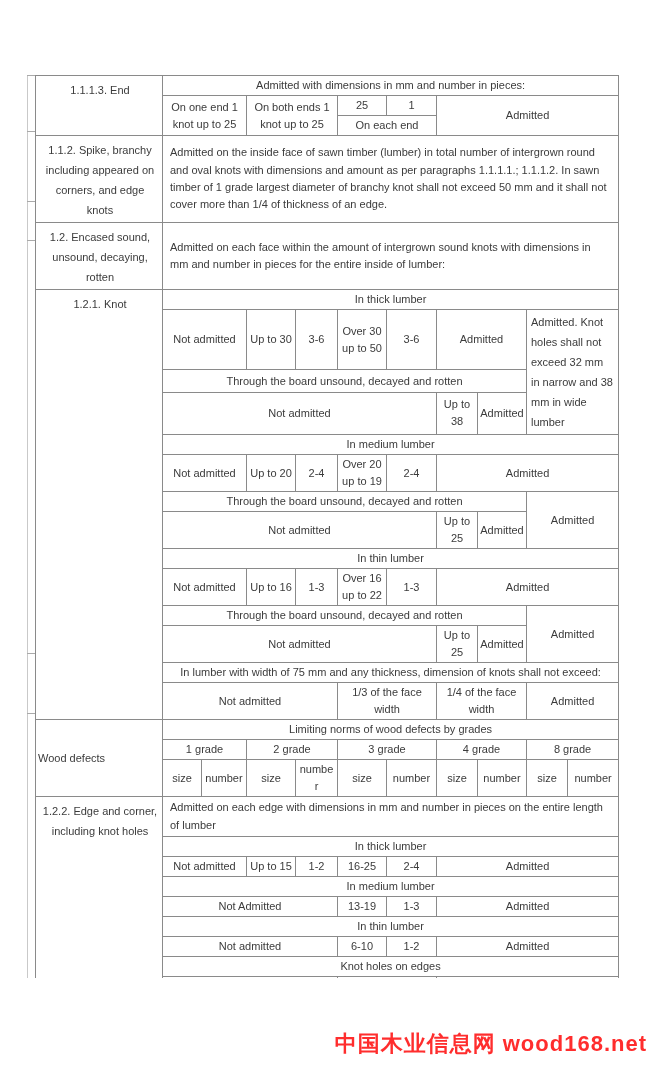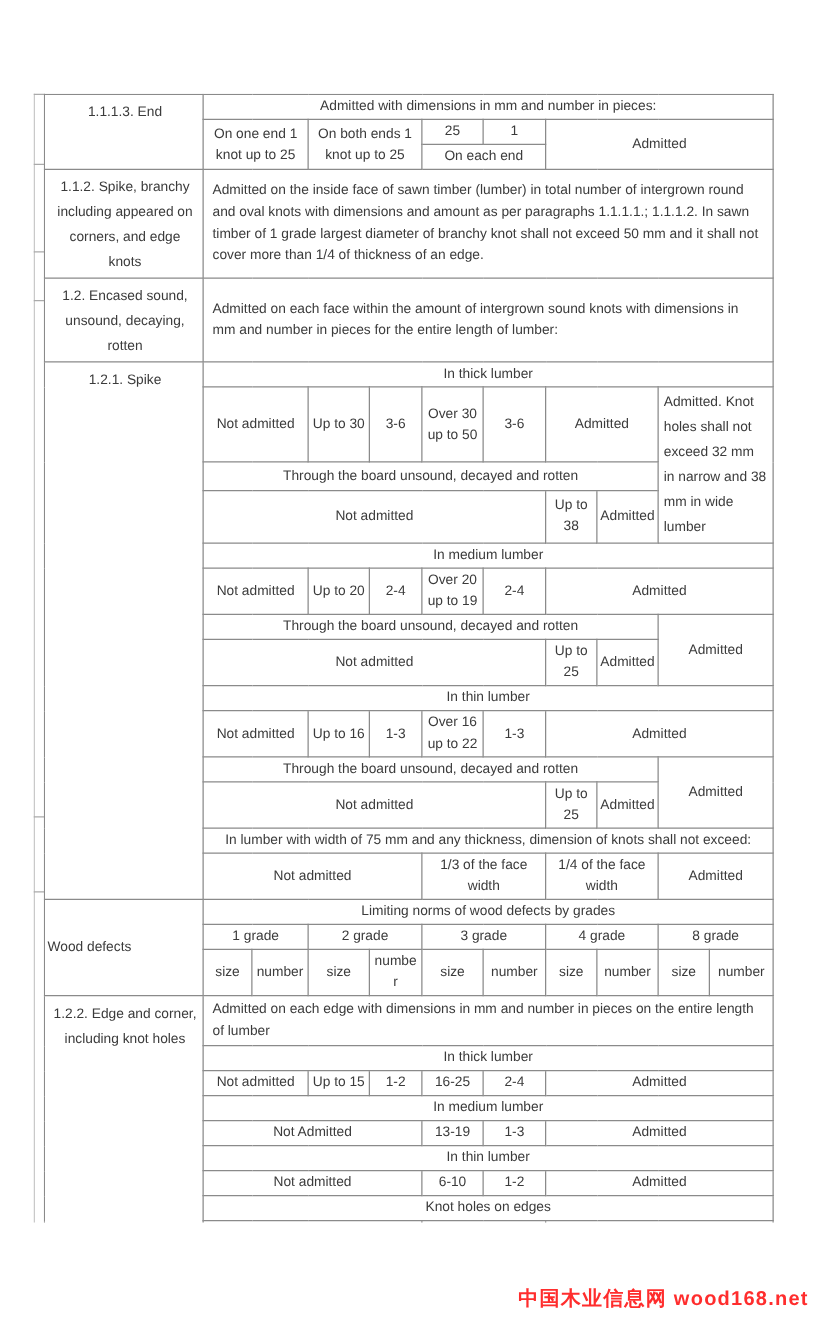--- a/index.html
+++ b/index.html
@@ -34,21 +34,21 @@
     text-align:left;padding:2px 4px;line-height:20px;
   }
   .edge-line{
     position:absolute;left:27px;top:75px;width:1px;height:903px;background:#c9c9c9;
   }
   .stub{
     position:absolute;left:27px;width:9px;height:1px;background:#aaaaaa;
   }
   .watermark{
     position:absolute;right:4px;top:1029px;
-    font-size:16px;font-weight:bold;color:#ff2d2d;
+    font-size:22px;font-weight:bold;color:#ff2d2d;
     white-space:nowrap;letter-spacing:1px;
   }
 </style>
 </head>
 <body>
 
 <div class="edge-line"></div>
 <div class="stub" style="top:75px"></div>
 <div class="stub" style="top:131px"></div>
 <div class="stub" style="top:201px"></div>
@@ -88,25 +88,25 @@
     <td colspan="2">On each end</td>
   </tr>
 
   <tr style="height:70px">
     <td class="label">1.1.2. Spike, branchy including appeared on corners, and edge knots</td>
     <td class="para" colspan="10">Admitted on the inside face of sawn timber (lumber) in total number of intergrown round and oval knots with dimensions and amount as per paragraphs 1.1.1.1.; 1.1.1.2. In sawn timber of 1 grade largest diameter of branchy knot shall not exceed 50 mm and it shall not cover more than 1/4 of thickness of an edge.</td>
   </tr>
 
   <tr style="height:39px">
     <td class="label">1.2. Encased sound, unsound, decaying, rotten</td>
-    <td class="para" colspan="10">Admitted on each face within the amount of intergrown sound knots with dimensions in mm and number in pieces for the entire length of lumber:</td>
-  </tr>
-
-  <tr style="height:20px">
-    <td class="label" rowspan="14">1.2.1. Spike</td>
+    <td class="para" colspan="10">Admitted on each face within the amount of intergrown sound knots with dimensions in mm and number in pieces for the entire inside of lumber:</td>
+  </tr>
+
+  <tr style="height:20px">
+    <td class="label" rowspan="14">1.2.1. Knot</td>
     <td colspan="10">In thick lumber</td>
   </tr>
   <tr style="height:53px">
     <td colspan="2">Not admitted</td>
     <td>Up to 30</td>
     <td>3-6</td>
     <td>Over 30 up to 50</td>
     <td>3-6</td>
     <td colspan="2">Admitted</td>
     <td class="note" colspan="2" rowspan="3">Admitted. Knot holes shall not exceed 32 mm in narrow and 38 mm in wide lumber</td>

